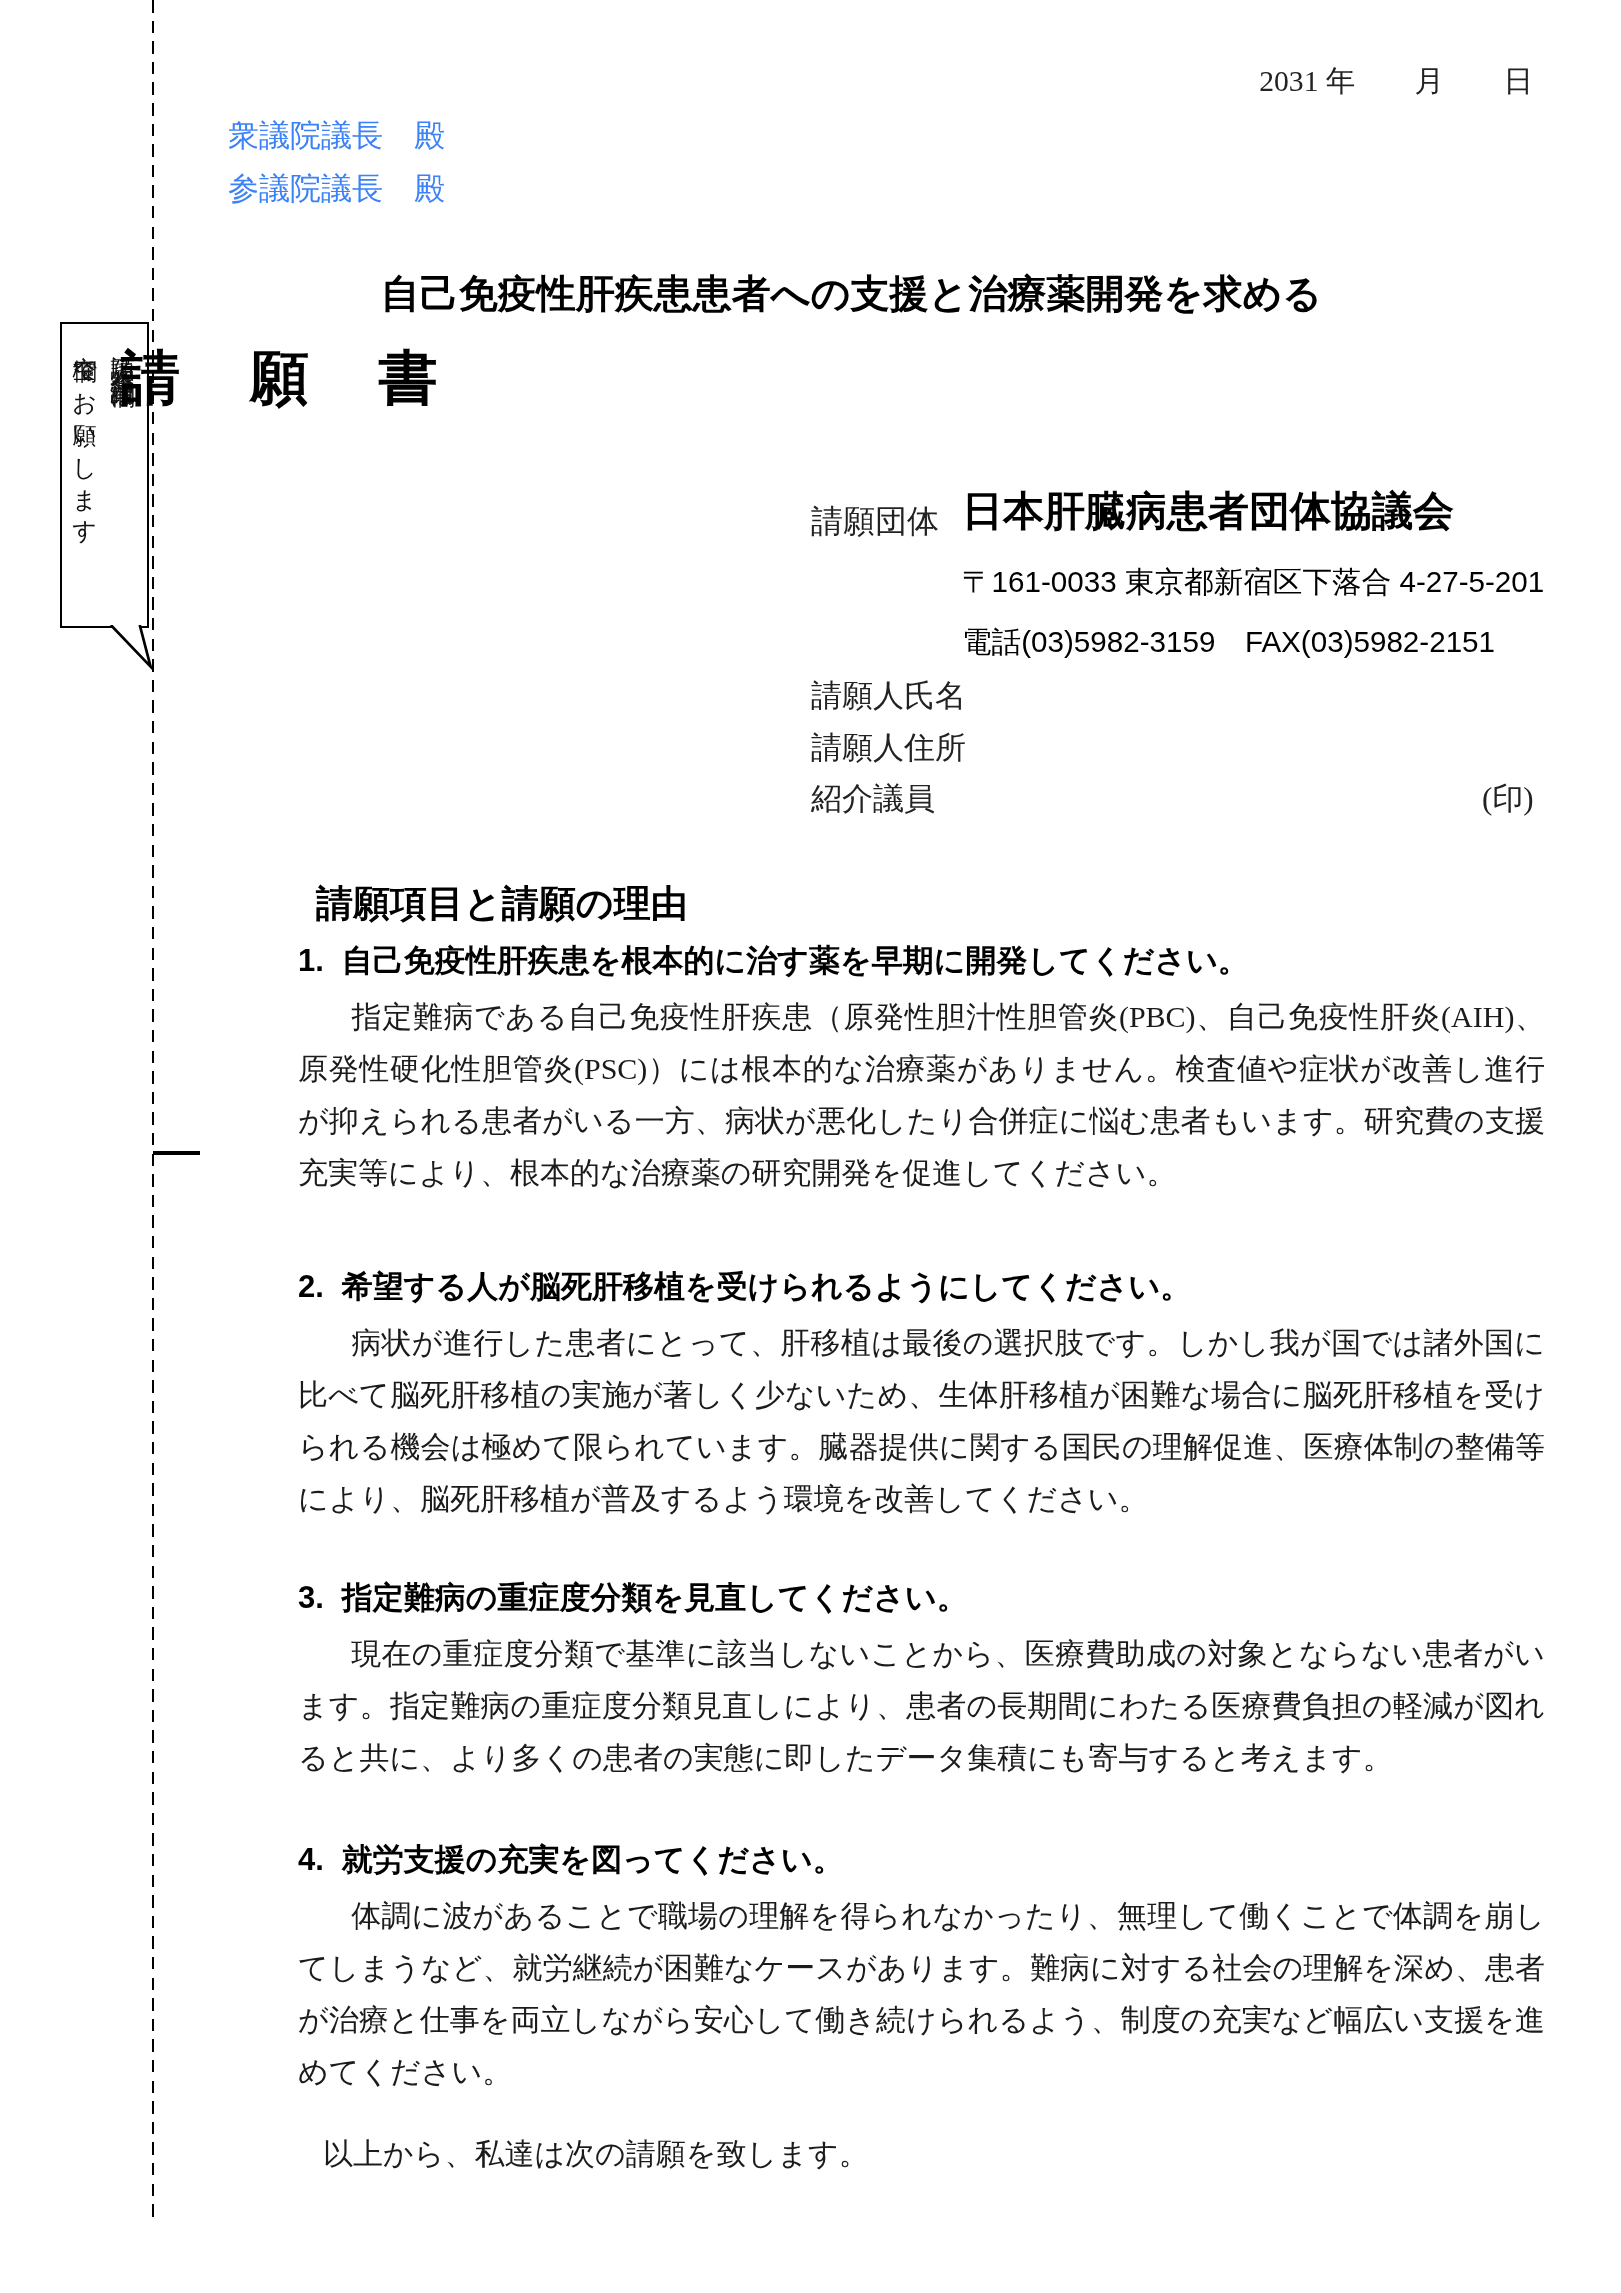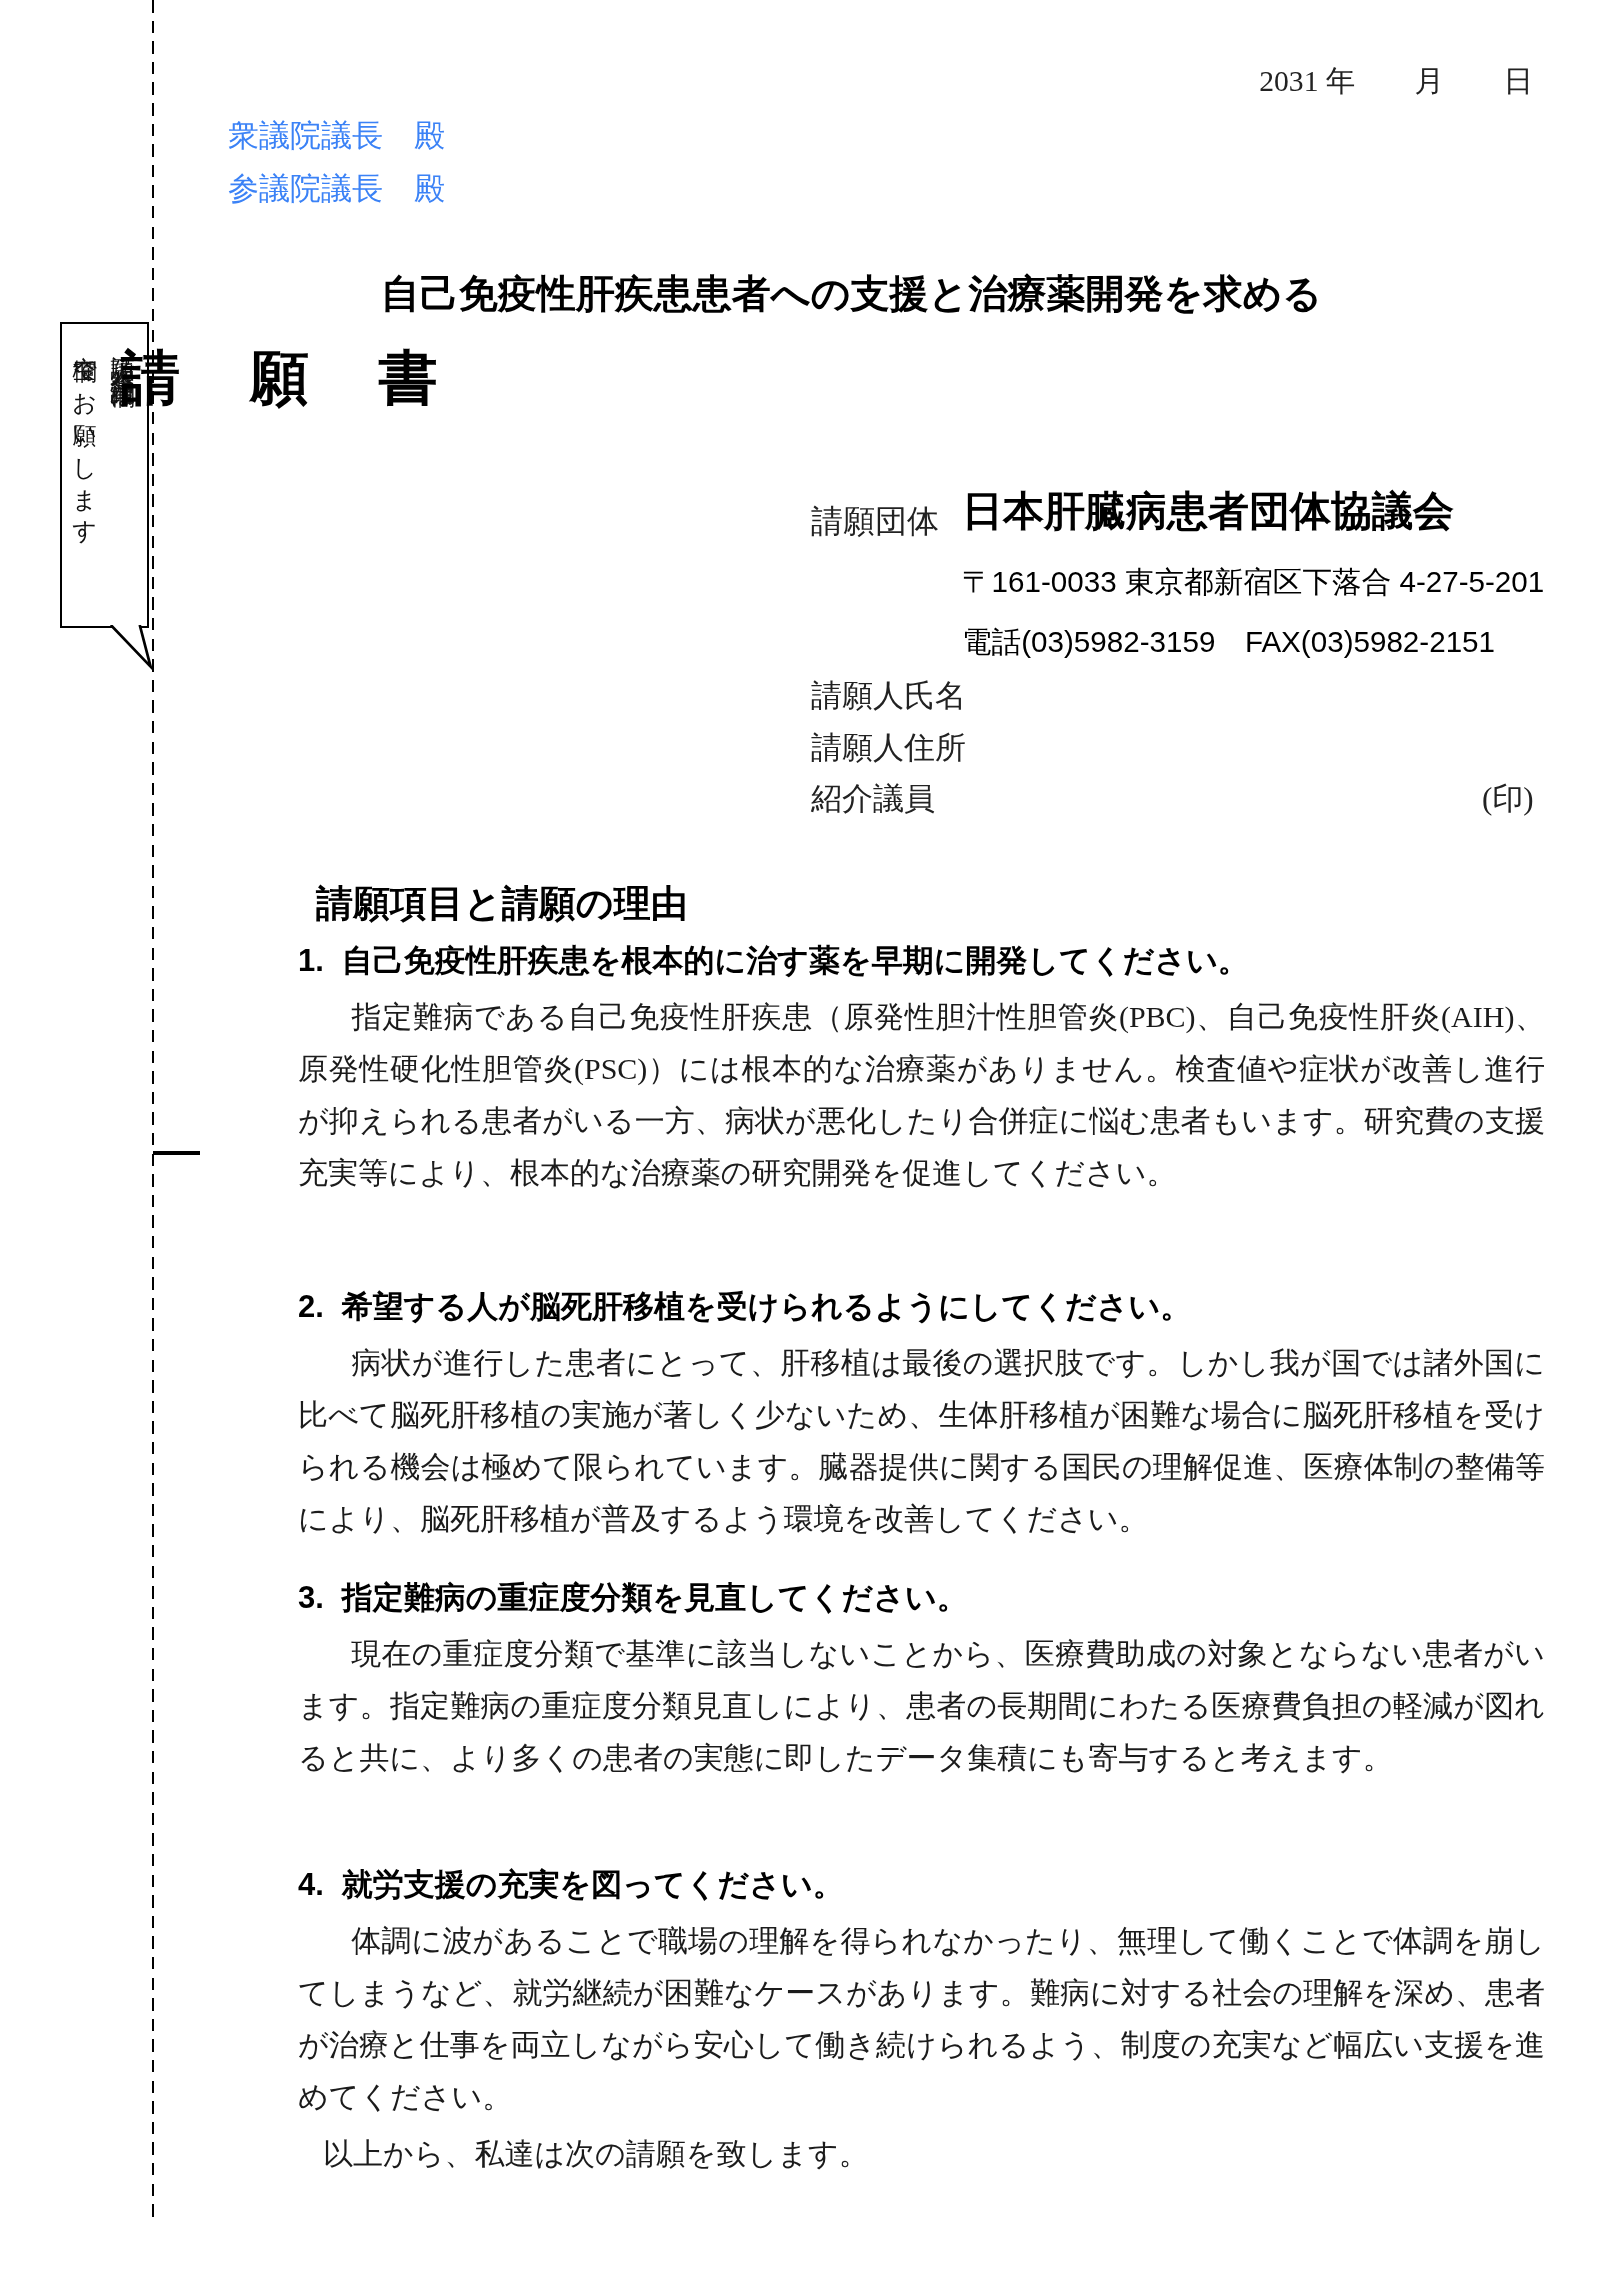--- a/index.html
+++ b/index.html
@@ -73,23 +73,23 @@
     font-family:"Liberation Sans","DejaVu Sans",sans-serif;
     line-height:43px;
   }
   .item h3 .ttl{margin-left:18px;}
   .item p{
     margin:9px 0 0 0;
     font-size:30px;line-height:52px;color:#1b1b1b;
     text-align:justify;text-indent:23px;line-break:strict;
   }
   .item-1{top:939px;}
-  .item-2{top:1265px;margin-top:20px;}
+  .item-2{top:1265px;}
   .item-3{top:1576px;}
-  .item-4{top:1838px;margin-top:25px;}
+  .item-4{top:1838px;}
   .closing{
     position:absolute;left:300px;top:2134px;width:1247px;
     font-size:30px;color:#1b1b1b;text-indent:23px;
   }
 </style>
 </head>
 <body>
 
 <div class="page">
 

